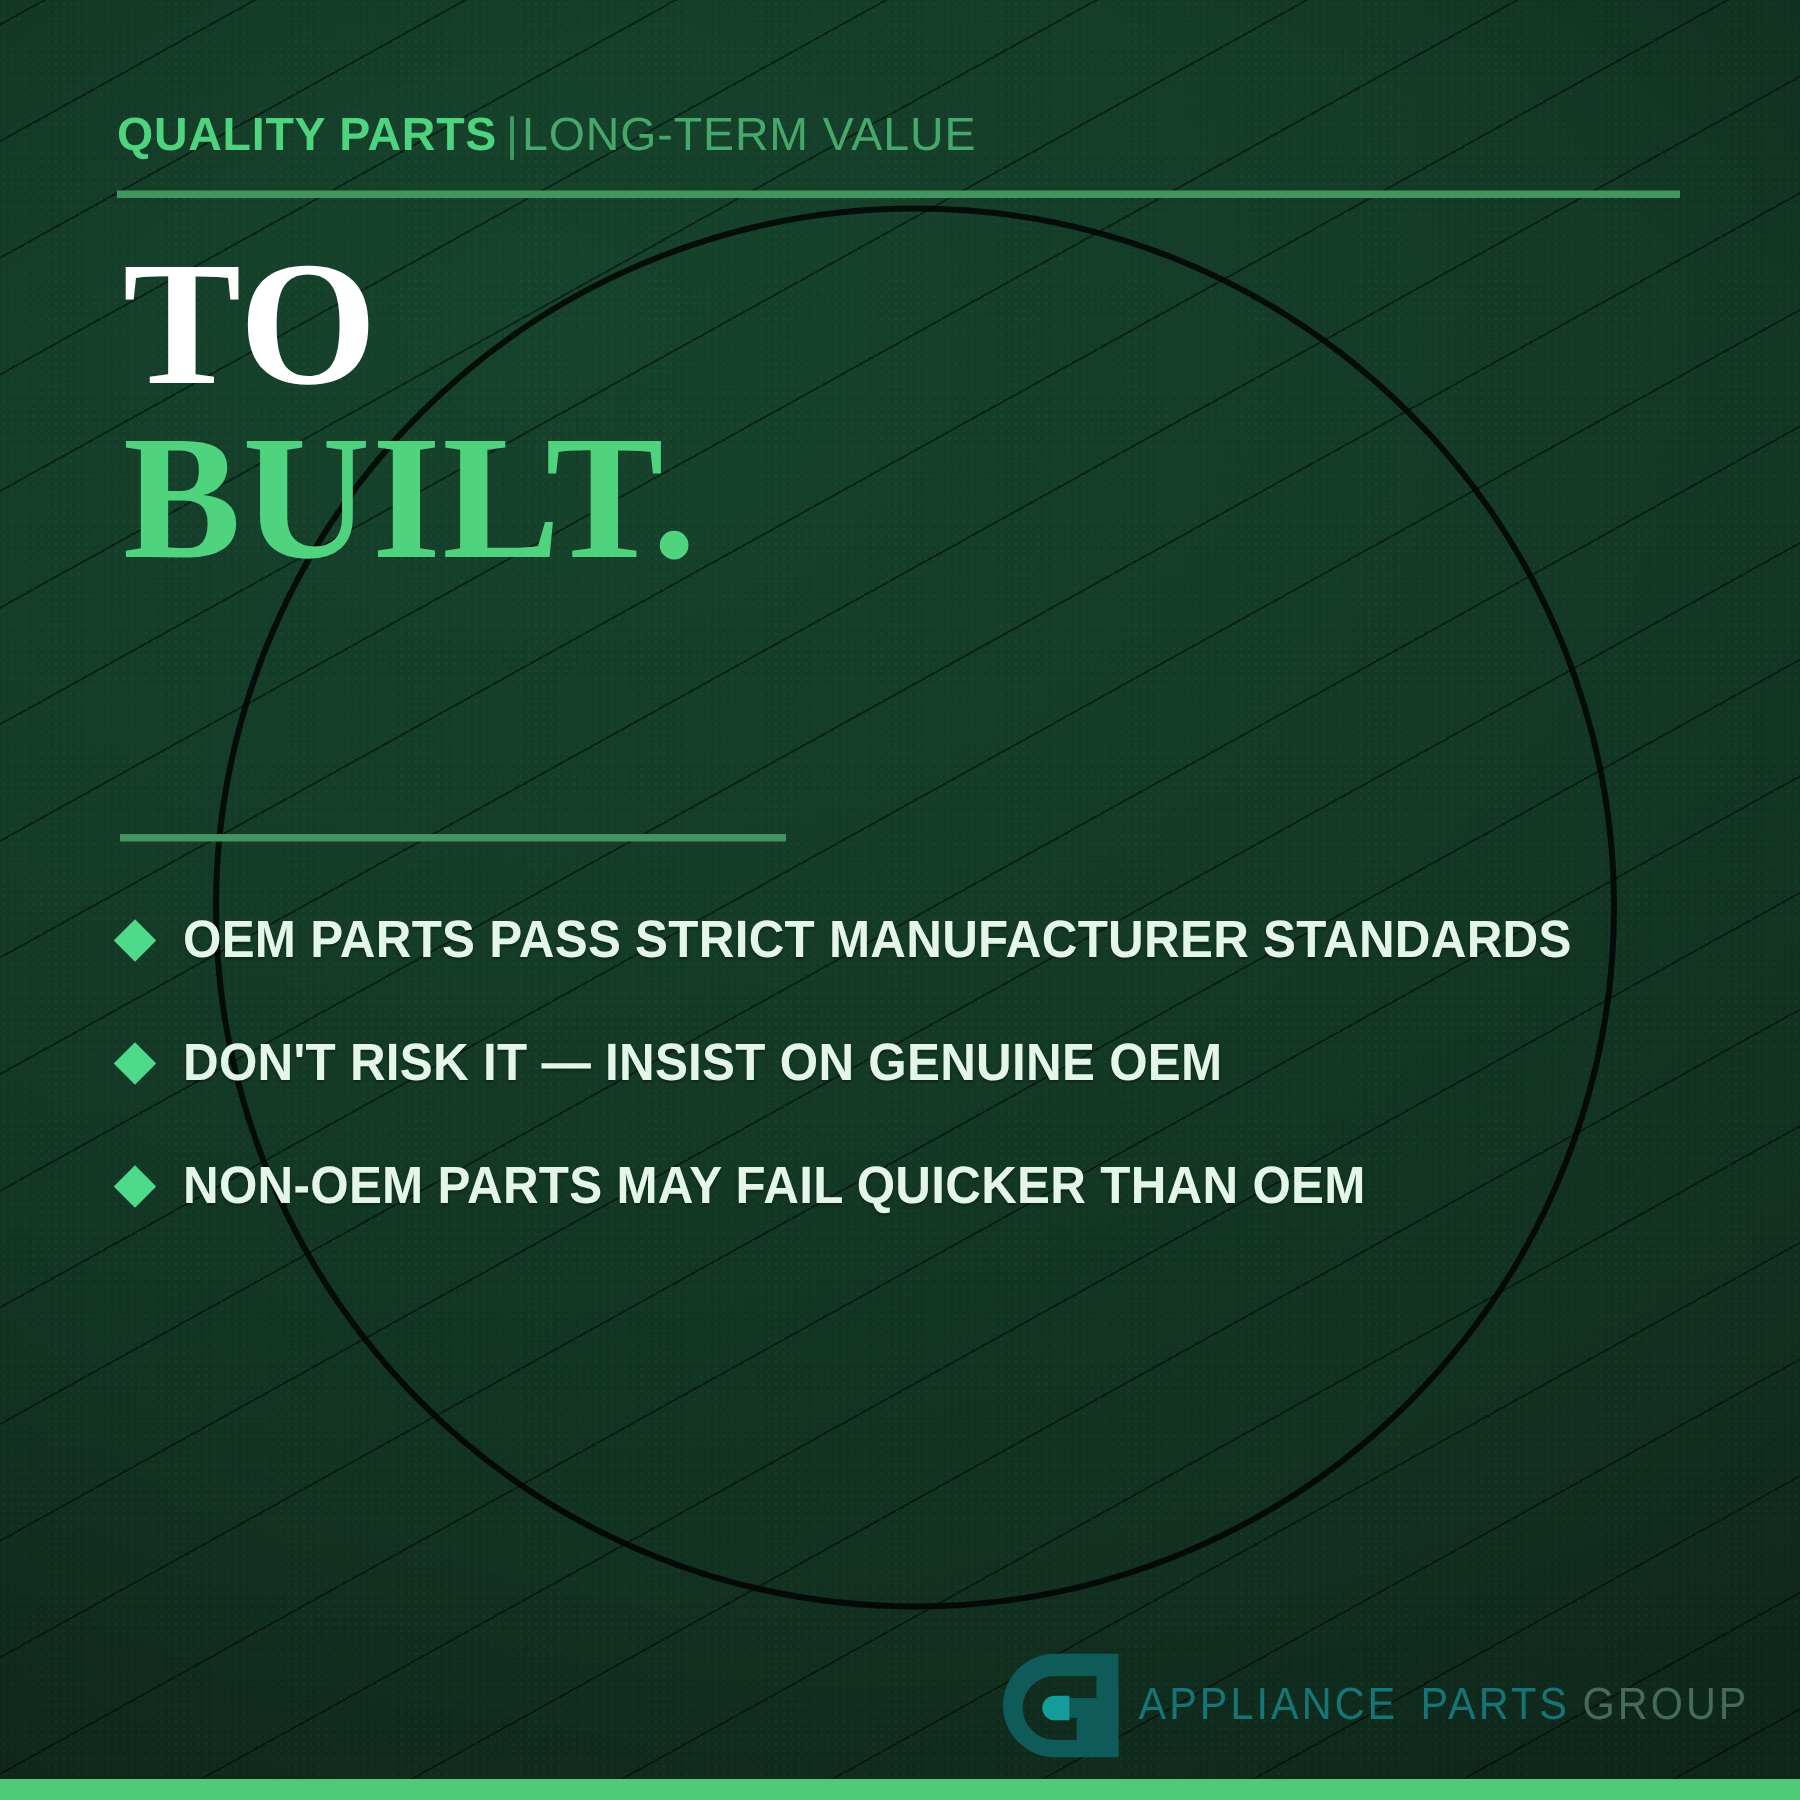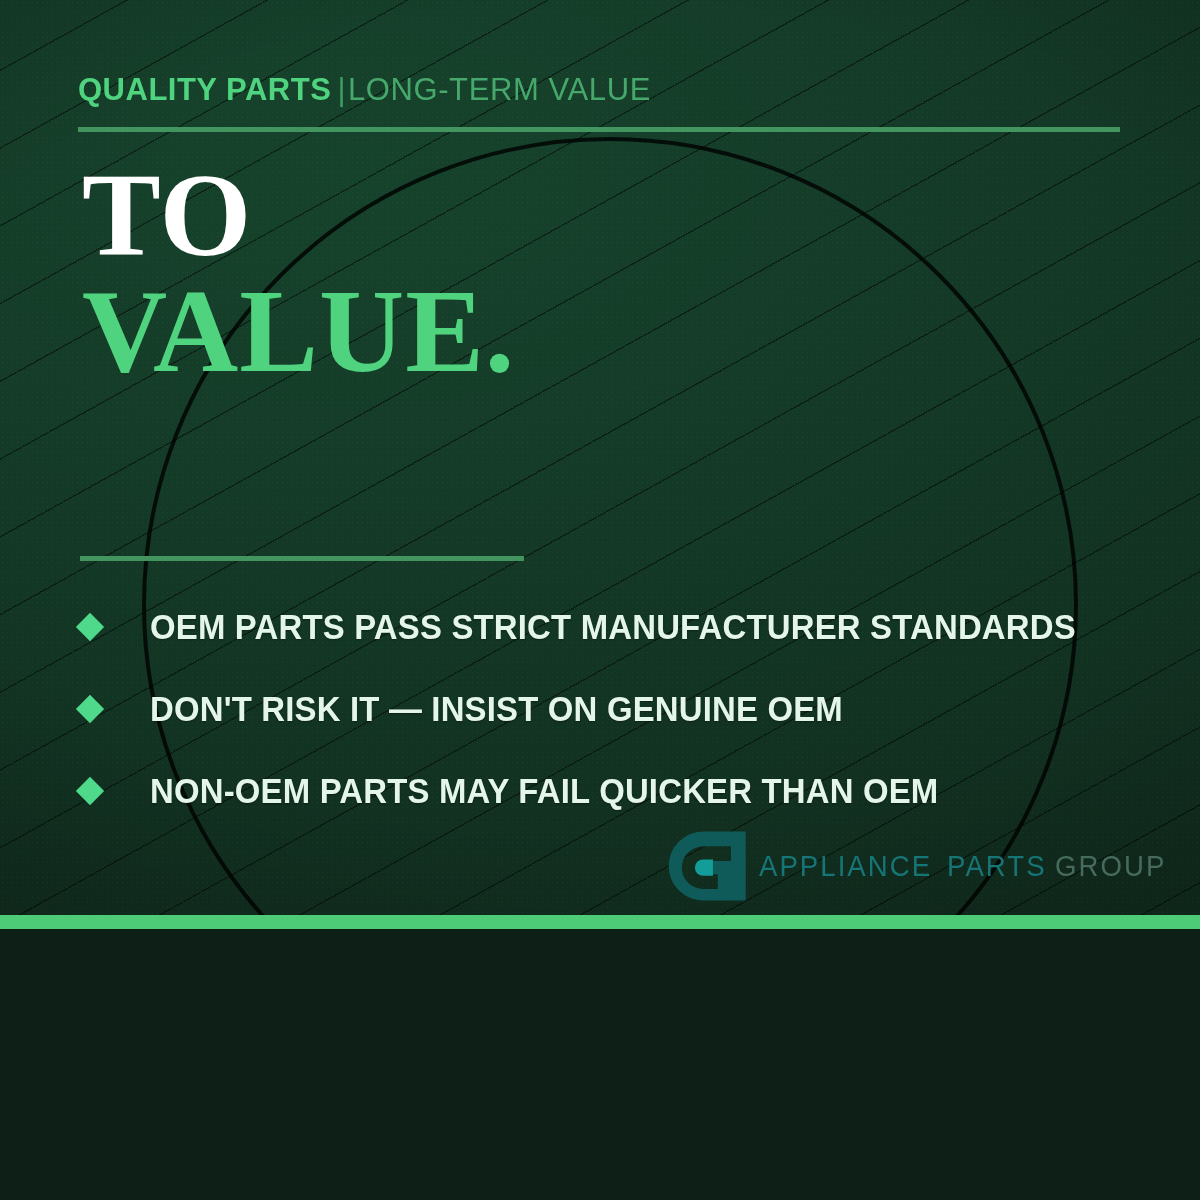--- a/index.html
+++ b/index.html
@@ -5,21 +5,21 @@
   html, body {
     margin: 0;
     padding: 0;
     background: #0d1f16;
   }
   * { box-sizing: border-box; }
 
   .poster {
     position: relative;
     width: 1200px;
-    height: 929px;
+    height: 1200px;
     overflow: hidden;
     background-color: #153b28;
     font-family: "Liberation Sans", sans-serif;
     -webkit-font-smoothing: antialiased;
   }
 
   
   .bg-gradient {
     position: absolute;
     inset: 0;
@@ -131,21 +131,20 @@
   .bullets {
     position: absolute;
     left: 80px;
     top: 586px;
     width: 1070px;
   }
   .bullet-row {
     display: flex;
     align-items: center;
     height: 82px;
-    gap: 28px;
   }
   .bullet-mark {
     flex: 0 0 auto;
     width: 20px;
     height: 20px;
     background: #4FD98A;
     transform: rotate(45deg);
     margin-right: 22px;
   }
   .bullet-text {
@@ -214,21 +213,21 @@
   <div class="content">
 
     <div class="eyebrow">
       <span class="eyebrow-strong">QUALITY PARTS</span><span class="eyebrow-sep">|</span><span class="eyebrow-light">LONG-TERM VALUE</span>
     </div>
 
     <div class="rule-top"></div>
 
     <div class="headline">
       <span class="line w">TO</span>
-      <span class="line g">VALUE.</span>
+      <span class="line g">BUILT.</span>
     </div>
 
     <div class="rule-mid"></div>
 
     <div class="bullets">
       <div class="bullet-row">
         <span class="bullet-mark"></span>
         <span class="bullet-text">OEM PARTS PASS STRICT MANUFACTURER STANDARDS</span>
       </div>
       <div class="bullet-row">

